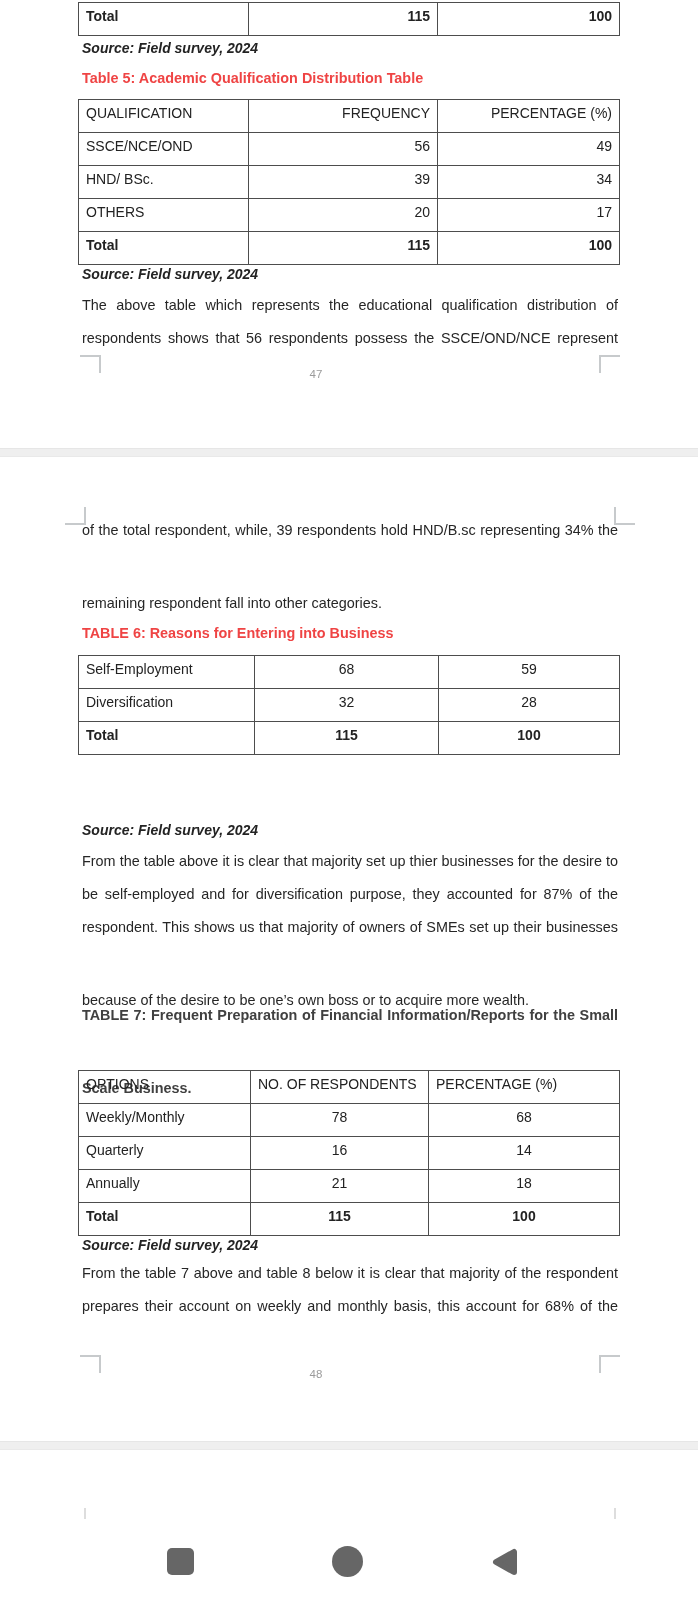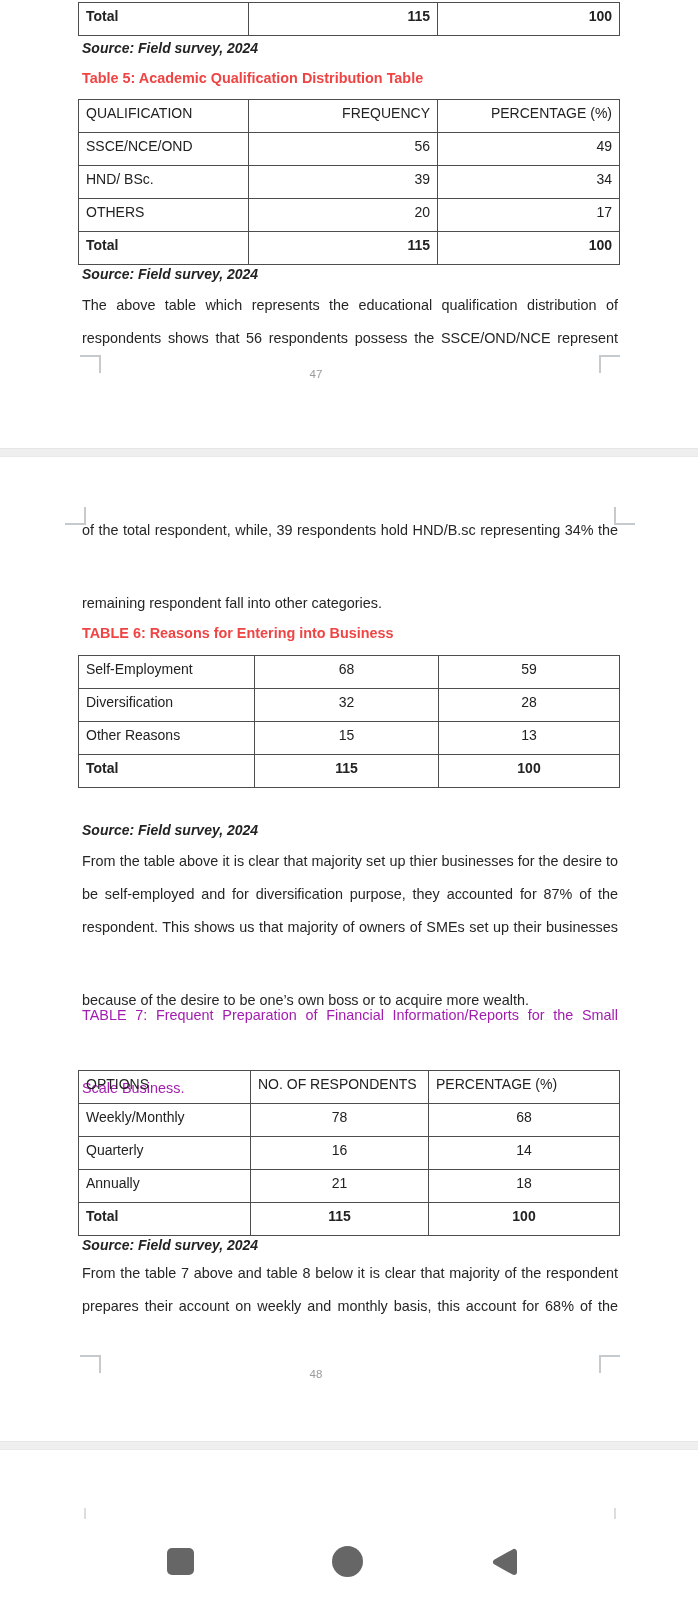--- a/index.html
+++ b/index.html
@@ -11,21 +11,21 @@
   }
 
   
   .doc-par{position:absolute;left:82px;width:536px;font-size:14.4px;color:#262626;}
   .line{line-height:33px;height:33px;overflow:hidden;}
   .jl{text-align:justify;text-align-last:justify;}
   .ll{text-align:right;text-align-last:left;margin-top:40px;}
 
   .src-line{position:absolute;left:82px;font-size:14px;font-style:italic;font-weight:bold;color:#232323;}
   .tbl-title{position:absolute;left:82px;font-size:14.4px;font-weight:bold;color:#ef4444;line-height:19px;}
-  .tbl-title2{position:absolute;left:82px;width:536px;font-size:14.4px;font-weight:normal;color:#a21caf;}
+  .tbl-title2{position:absolute;left:82px;width:536px;font-size:14.4px;font-weight:bold;color:#404040;}
 
   
   table.doc{position:absolute;left:78px;border-collapse:collapse;table-layout:fixed;font-size:14px;color:#222;}
   table.doc td{
     border:1px solid #4d4d4d;
     box-sizing:border-box;height:33px;
     padding:5px 7px 0 7px;vertical-align:top;line-height:17px;
     overflow:hidden;white-space:nowrap;
   }
   td.al{text-align:left;} td.ar{text-align:right;} td.ac{text-align:center;}
@@ -137,25 +137,20 @@
   <tr>
     <td class="al">Self-Employment</td>
     <td class="ac">68</td>
     <td class="ac">59</td>
   </tr>
   <tr>
     <td class="al">Diversification</td>
     <td class="ac">32</td>
     <td class="ac">28</td>
   </tr>
-  <tr>
-    <td class="al">Other Reasons</td>
-    <td class="ac">15</td>
-    <td class="ac">13</td>
-  </tr>
   <tr class="total-row">
     <td class="al">Total</td>
     <td class="ac">115</td>
     <td class="ac">100</td>
   </tr>
 </tbody>
   </table>
 
 <div class="src-line" style="top:822px;">Source: Field survey, 2024</div>
 

